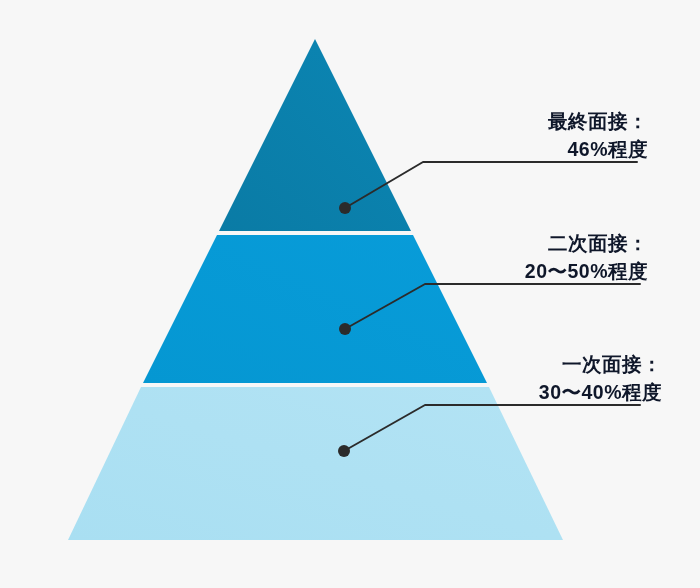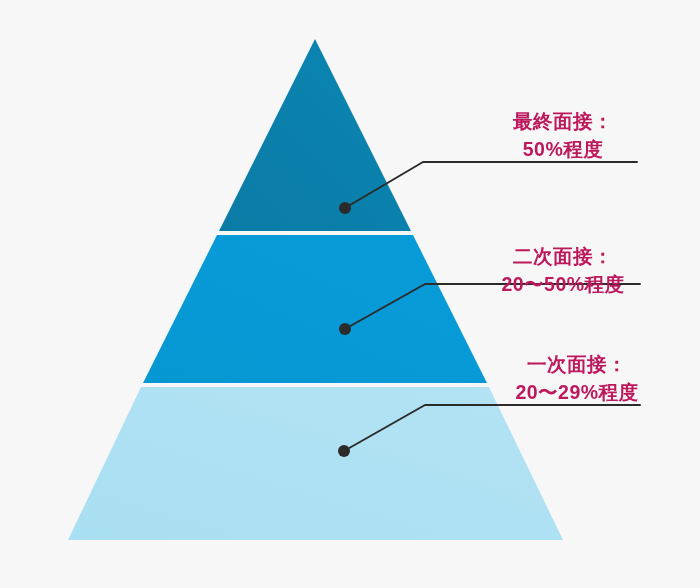--- a/index.html
+++ b/index.html
@@ -23,22 +23,22 @@
     position: absolute;
     left: 0;
     top: 0;
     width: 700px;
     height: 588px;
     display: block;
   }
   .callout-label {
     position: absolute;
     box-sizing: border-box;
-    text-align: center;
-    color: #be185d;
+    text-align: right;
+    color: #0f172a;
     font-weight: bold;
     font-size: 19.5px;
     line-height: 1.42;
     letter-spacing: 0.5px;
     white-space: nowrap;
     -webkit-font-smoothing: antialiased;
   }
   .callout-line-1, .callout-line-2 {
     display: block;
   }
@@ -46,21 +46,20 @@
   #callout-final {
     left: 478px;
     top: 108px;
     width: 170px;
   }
   
   #callout-second {
     left: 478px;
     top: 230px;
     width: 170px;
-    margin-top: 13px;
   }
   
   #callout-first {
     left: 492px;
     top: 351px;
     width: 170px;
   }
 </style>
 </head>
 <body>
@@ -94,26 +93,26 @@
 
     <polyline points="345,329 425,284 640,284" fill="none" stroke="#2b2b2b" stroke-width="2" stroke-linecap="round" stroke-linejoin="round"></polyline>
     <circle cx="345" cy="329" r="6" fill="#2b2b2b"></circle>
 
     <polyline points="344,451 425,405 640,405" fill="none" stroke="#2b2b2b" stroke-width="2" stroke-linecap="round" stroke-linejoin="round"></polyline>
     <circle cx="344" cy="451" r="6" fill="#2b2b2b"></circle>
   </svg>
 
   <div class="callout-label" id="callout-final">
     <span class="callout-line-1">最終面接：</span>
-    <span class="callout-line-2">50%程度</span>
+    <span class="callout-line-2">46%程度</span>
   </div>
 
   <div class="callout-label" id="callout-second">
     <span class="callout-line-1">二次面接：</span>
     <span class="callout-line-2">20〜50%程度</span>
   </div>
 
   <div class="callout-label" id="callout-first">
     <span class="callout-line-1">一次面接：</span>
-    <span class="callout-line-2">20〜29%程度</span>
+    <span class="callout-line-2">30〜40%程度</span>
   </div>
 
 </div>
 
 </body></html>

